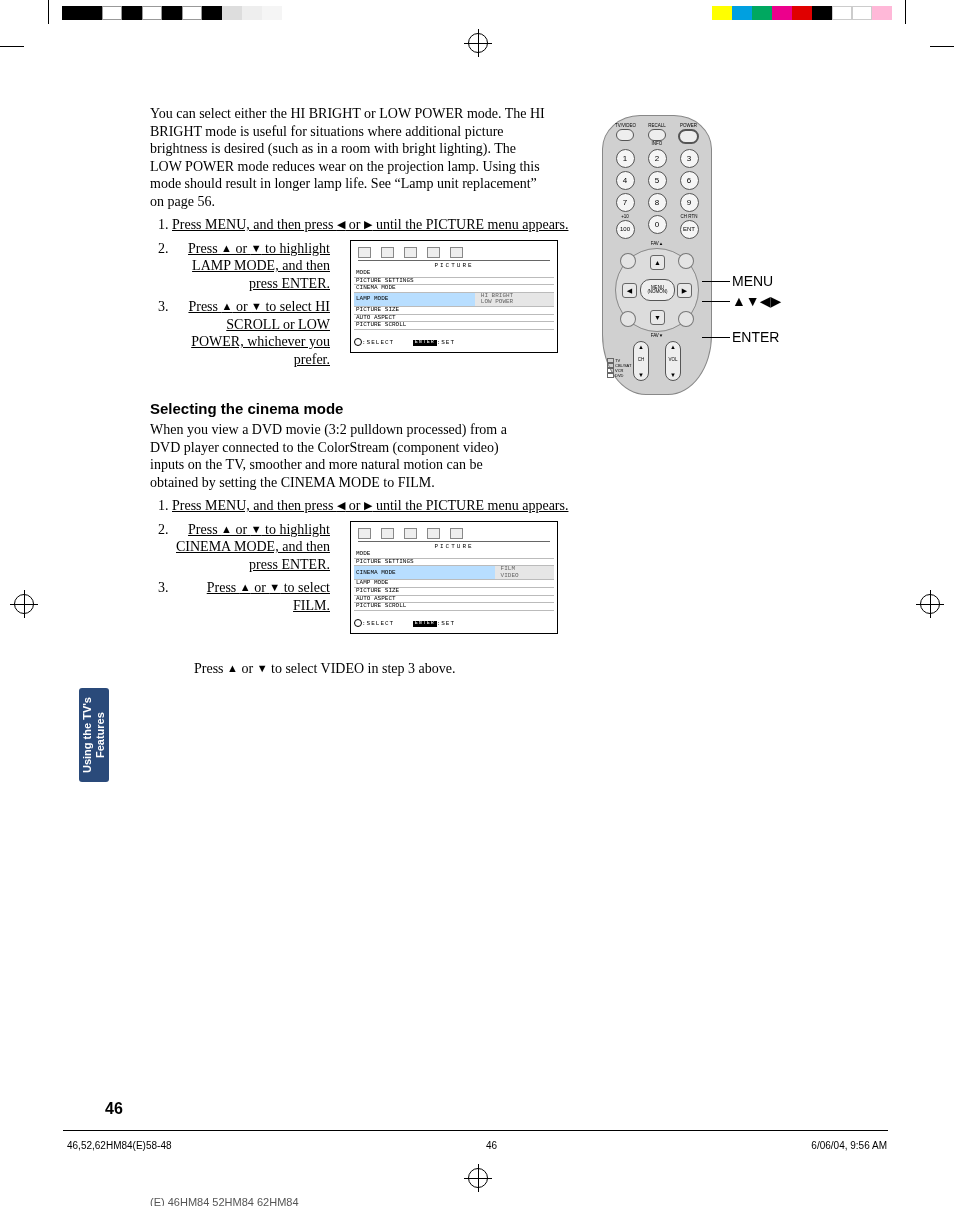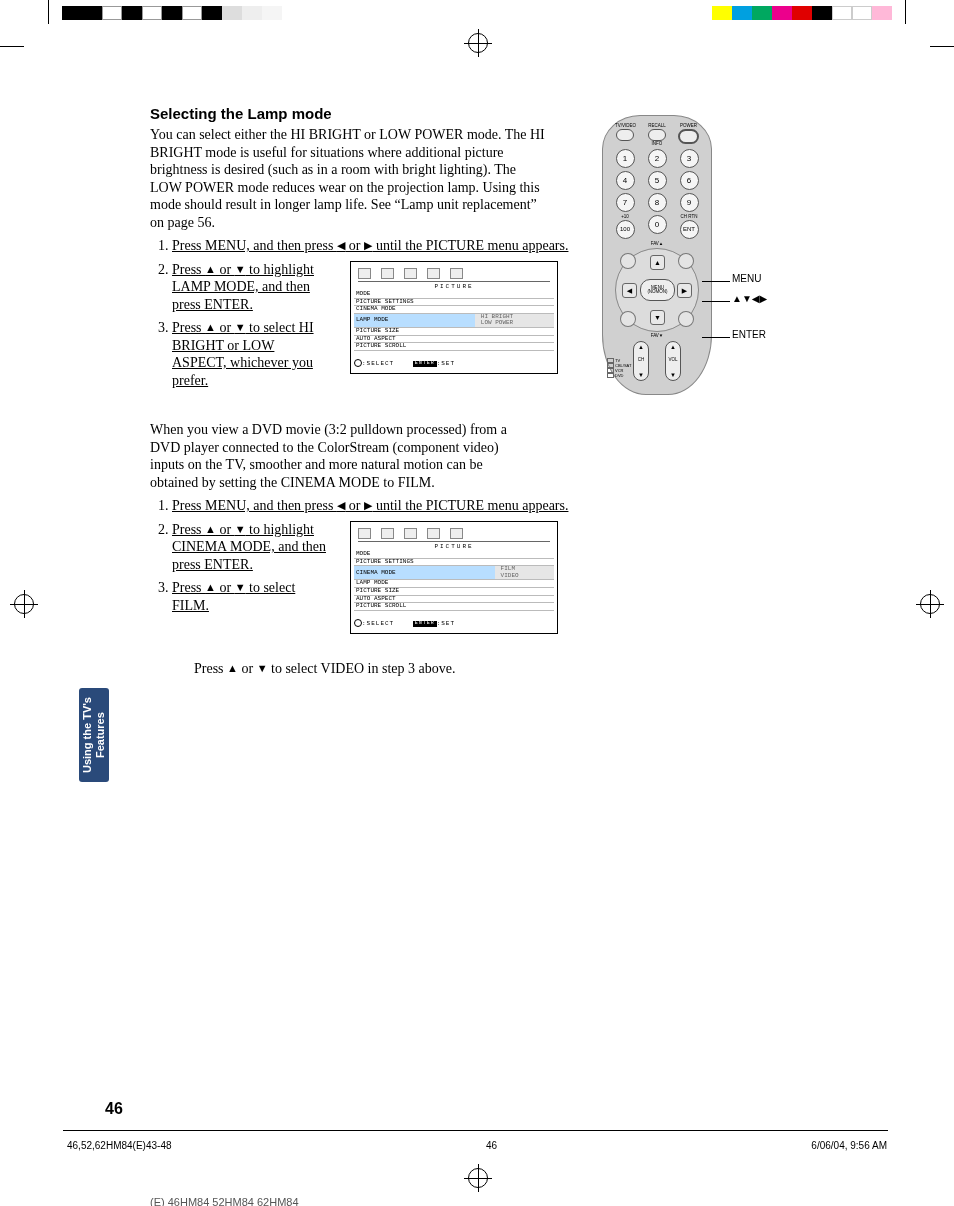--- a/index.html
+++ b/index.html
@@ -44,21 +44,21 @@
   }
   p { margin: 0 0 6px 0; line-height: 1.25; font-family: Liberation Serif, serif; }
   ol { margin: 0 0 0 22px; padding: 0; }
   ol li { margin-bottom: 6px; line-height: 1.25; text-decoration: underline; }
   .tri { font-size: 11px; vertical-align: 1px; }
   .col2 {
     display: flex;
     align-items: flex-start;
     gap: 20px;
   }
-  .col2 .txt { flex: 0 0 180px; }
+  .col2 .txt { flex: 0 0 180px; text-align: right; }
 
   
   .osd {
     width: 200px;
     border: 1px solid #000;
     background: #fff;
     font-family: "Courier New", monospace;
     font-size: 6px;
     padding: 4px 3px 6px 3px;
     line-height: 1.1;
@@ -163,21 +163,21 @@
     font-size: 4px; line-height: 1.1;
   }
   .remote .mode-list div::before {
     content: ""; display: inline-block; width: 5px; height: 3px;
     border: 0.5px solid #666; margin-right: 1px; vertical-align: middle;
   }
 
   .callout {
     position: absolute;
     font-family: Arial, sans-serif;
-    font-size: 10px;
+    font-size: 14px;
   }
   .callout .line {
     position: absolute; border-top: 1px solid #000;
   }
 
   
   .side-tab {
     position: absolute;
     left: 79px; top: 688px;
     width: 30px; height: 94px;
@@ -243,37 +243,36 @@
 <div class="crop-mark h" style="left:0;top:46px"></div>
 <div class="crop-mark v" style="right:48px;top:0"></div>
 <div class="crop-mark h" style="right:0;top:46px"></div>
 <div class="reg-target" style="left:468px;top:33px"></div>
 <div class="reg-target" style="left:14px;top:594px"></div>
 <div class="reg-target" style="right:14px;top:594px"></div>
 <div class="reg-target" style="left:468px;top:1168px"></div>
 
 <div class="page">
 
-  <h3>Selecting the Lamp mode</h3>
   <p style="width:400px">You can select either the HI BRIGHT or LOW POWER mode. The HI BRIGHT mode is useful for situations where additional picture brightness is desired (such as in a room with bright lighting).  The LOW POWER mode reduces wear on the projection lamp. Using this mode should result in longer lamp life.  See “Lamp unit replacement” on page 56.</p>
 
   <ol>
     <li>
       <span>Press MENU, and then press </span><span class="tri">◀</span><span> or </span><span class="tri">▶</span><span> until the PICTURE menu appears.</span>
     </li>
   </ol>
 
   <div class="col2">
     <div class="txt">
       <ol start="2">
         <li>
           <span>Press </span><span class="tri">▲</span><span> or </span><span class="tri">▼</span><span> to highlight LAMP MODE, and then press ENTER.</span>
         </li>
         <li>
-          <span>Press </span><span class="tri">▲</span><span> or </span><span class="tri">▼</span><span> to select HI BRIGHT or LOW ASPECT, whichever you prefer.</span>
+          <span>Press </span><span class="tri">▲</span><span> or </span><span class="tri">▼</span><span> to select HI SCROLL or LOW POWER, whichever you prefer.</span>
         </li>
       </ol>
     </div>
 
     <div class="osd">
       <div class="icons">
         <div class="ic"></div>
         <div class="ic"></div>
         <div class="ic"></div>
         <div class="ic"></div>
@@ -313,20 +312,21 @@
       </tbody>
         </table>
       <div class="footer">
         <span style="display:inline-block;width:6px;height:6px;border:1px solid #000;border-radius:50%;vertical-align:middle"></span><span>:SELECT</span>&nbsp;&nbsp;&nbsp;
         <span class="btn">ENTER</span><span>:SET</span>
       </div>
     </div>
   </div>
 
   <div style="height:26px"></div>
+  <h3>Selecting the cinema mode</h3>
   <p style="width:380px">When you view a DVD movie (3:2 pulldown processed) from a DVD player connected to the ColorStream (component video) inputs on the TV, smoother and more natural motion can be obtained by setting the CINEMA MODE to FILM.</p>
 
   <ol>
     <li>
       <span>Press MENU, and then press </span><span class="tri">◀</span><span> or </span><span class="tri">▶</span><span> until the PICTURE menu appears.</span>
     </li>
   </ol>
   <div class="col2">
     <div class="txt">
       <ol start="2">
@@ -476,17 +476,17 @@
     <span>ENTER</span>
   </div>
 </div>
 
 <div class="side-tab">Using the TV's
 Features</div>
 
 <div class="page-num">46</div>
 <div class="footer-line"></div>
 <div class="footer-row">
-  <span>46,52,62HM84(E)43-48</span>
+  <span>46,52,62HM84(E)58-48</span>
   <span>46</span>
   <span>6/06/04, 9:56 AM</span>
 </div>
 <div class="trim-title">(E) 46HM84  52HM84  62HM84</div>
 
 </body></html>

